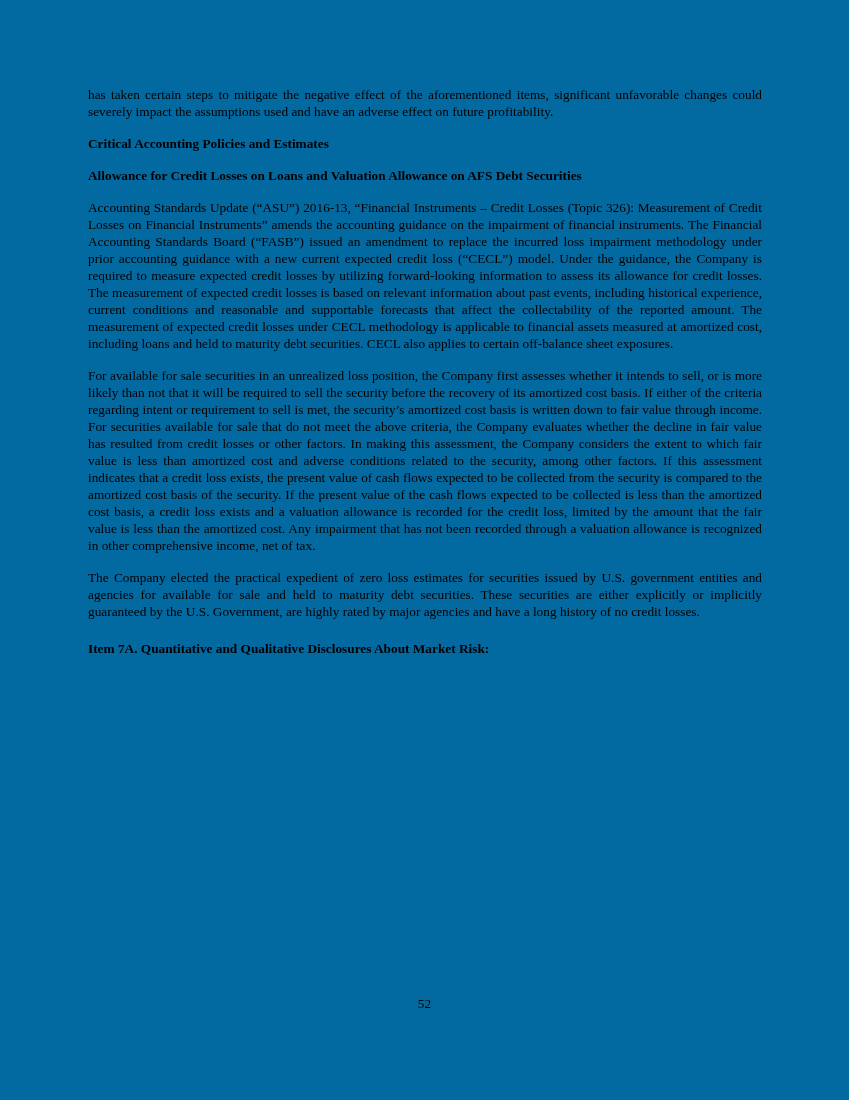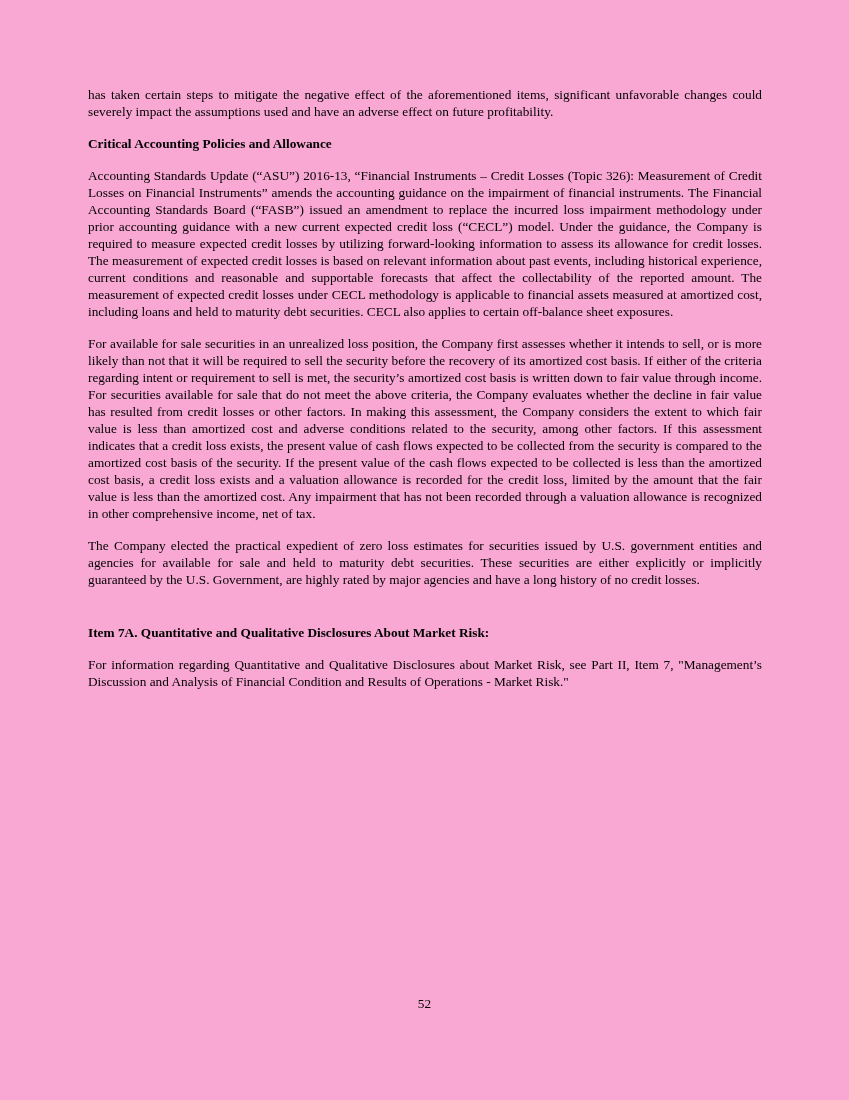--- a/index.html
+++ b/index.html
@@ -14,69 +14,69 @@
     font-family: "Liberation Serif", "DejaVu Serif", serif;
     color: #000000;
     overflow: hidden;
   }
   .page {
     position: relative;
     width: 849px;
     height: 1100px;
     box-sizing: border-box;
     padding: 86px 87px 0 88px;
-    background: #f9a8d4;
+    background: #0369a1;
   }
   .para {
     margin: 15px 0;
     font-size: 13.3px;
     line-height: 17px;
     text-align: justify;
   }
   .para.first {
     margin-top: 0;
   }
   .heading {
     margin: 15px 0;
     font-size: 13.3px;
     line-height: 17px;
     font-weight: bold;
     text-align: left;
   }
   .heading.item7a {
-    margin-top: 36px;
+    margin-top: 20px;
   }
   .page-number {
     position: absolute;
     top: 995px;
     left: 0;
     width: 849px;
     text-align: center;
     font-size: 13.3px;
     line-height: 17px;
   }
 </style>
 </head>
 <body>
 
 <div class="page">
 
   <p class="para first">has taken certain steps to mitigate the negative effect of the aforementioned items, significant unfavorable changes could severely impact the assumptions used and have an adverse effect on future profitability.</p>
 
-  <p class="heading">Critical Accounting Policies and Allowance</p>
+  <p class="heading">Critical Accounting Policies and Estimates</p>
 
 
 
+  <p class="heading">Allowance for Credit Losses on Loans and Valuation Allowance on AFS Debt Securities</p>
 
   <p class="para">Accounting Standards Update (“ASU”) 2016-13, “Financial Instruments – Credit Losses (Topic 326): Measurement of Credit Losses on Financial Instruments” amends the accounting guidance on the impairment of financial instruments. The Financial Accounting Standards Board (“FASB”) issued an amendment to replace the incurred loss impairment methodology under prior accounting guidance with a new current expected credit loss (“CECL”) model.  Under the guidance, the Company is required to measure expected credit losses by utilizing forward-looking information to assess its allowance for credit losses. The measurement of expected credit losses is based on relevant information about past events, including historical experience, current conditions and reasonable and supportable forecasts that affect the collectability of the reported amount. The measurement of expected credit losses under CECL methodology is applicable to financial assets measured at amortized cost, including loans and held to maturity debt securities. CECL also applies to certain off-balance sheet exposures.</p>
 
   <p class="para">For available for sale securities in an unrealized loss position, the Company first assesses whether it intends to sell, or is more likely than not that it will be required to sell the security before the recovery of its amortized cost basis. If either of the criteria regarding intent or requirement to sell is met, the security’s amortized cost basis is written down to fair value through income. For securities available for sale that do not meet the above criteria, the Company evaluates whether the decline in fair value has resulted from credit losses or other factors. In making this assessment, the Company considers the extent to which fair value is less than amortized cost and adverse conditions related to the security, among other factors.  If this assessment indicates that a credit loss exists, the present value of cash flows expected to be collected from the security is compared to the amortized cost basis of the security. If the present value of the cash flows expected to be collected is less than the amortized cost basis, a credit loss exists and a valuation allowance is recorded for the credit loss, limited by the amount that the fair value is less than the amortized cost. Any impairment that has not been recorded through a valuation allowance is recognized in other comprehensive income, net of tax.</p>
 
   <p class="para">The Company elected the practical expedient of zero loss estimates for securities issued by U.S. government entities and agencies for available for sale and held to maturity debt securities. These securities are either explicitly or implicitly guaranteed by the U.S. Government, are highly rated by major agencies and have a long history of no credit losses.</p>
 
 
   <p class="heading item7a">Item 7A. Quantitative and Qualitative Disclosures About Market Risk:</p>
 
-  <p class="para">For information regarding Quantitative and Qualitative Disclosures about Market Risk, see Part II, Item 7, "Management’s Discussion and Analysis of Financial Condition and Results of Operations - Market Risk."</p>
 
   <div class="page-number">52</div>
 
 </div>
 
 </body></html>

